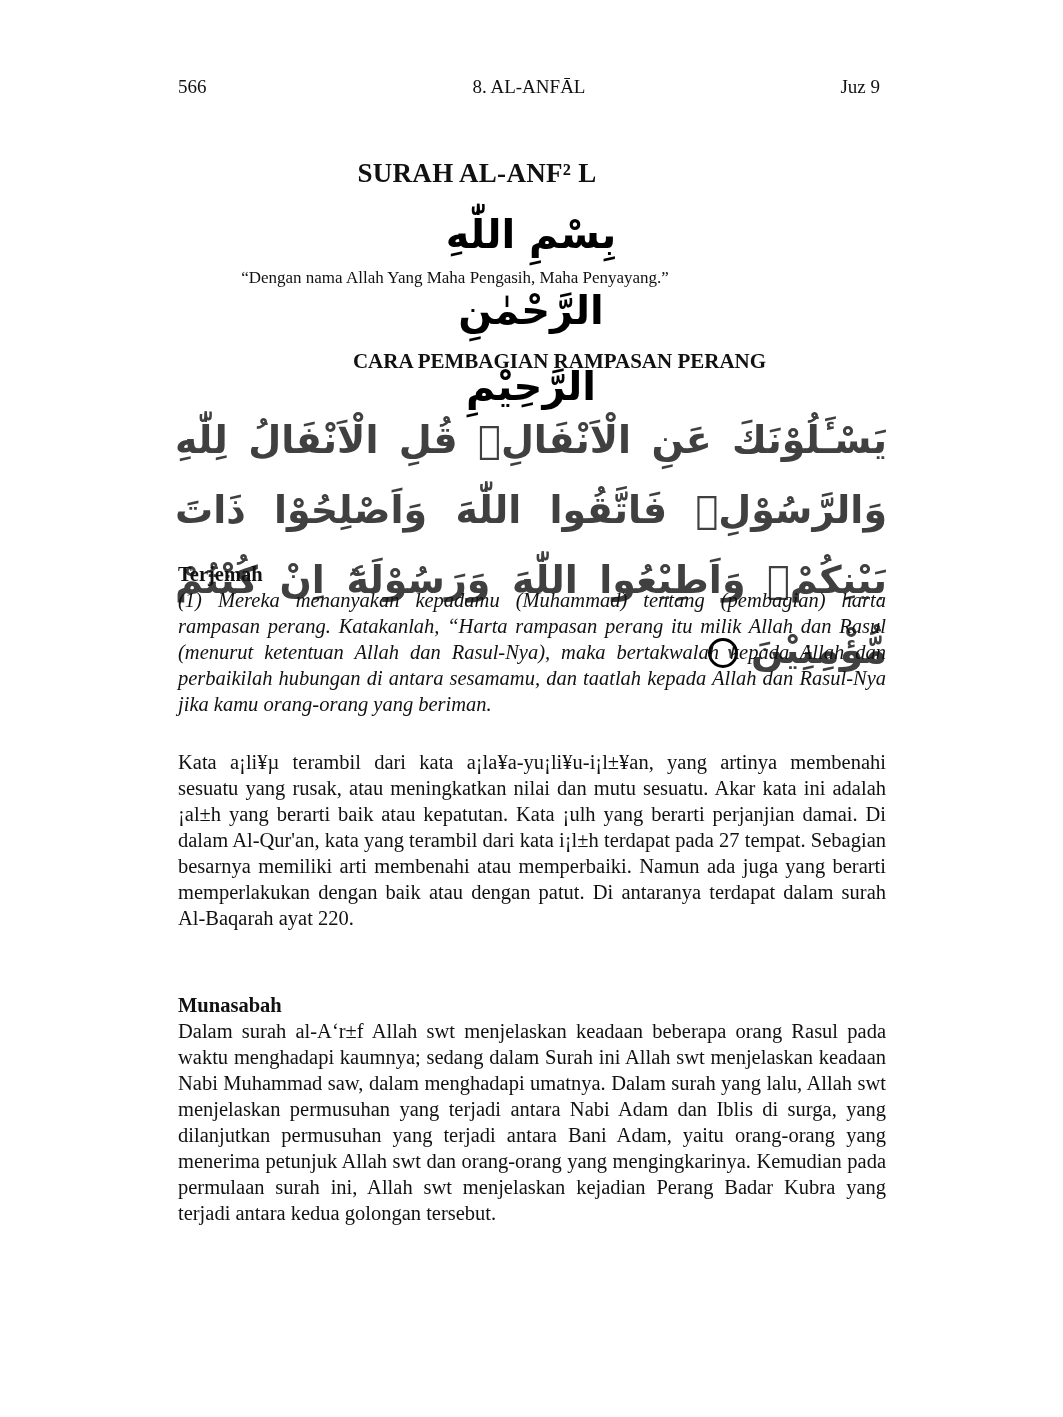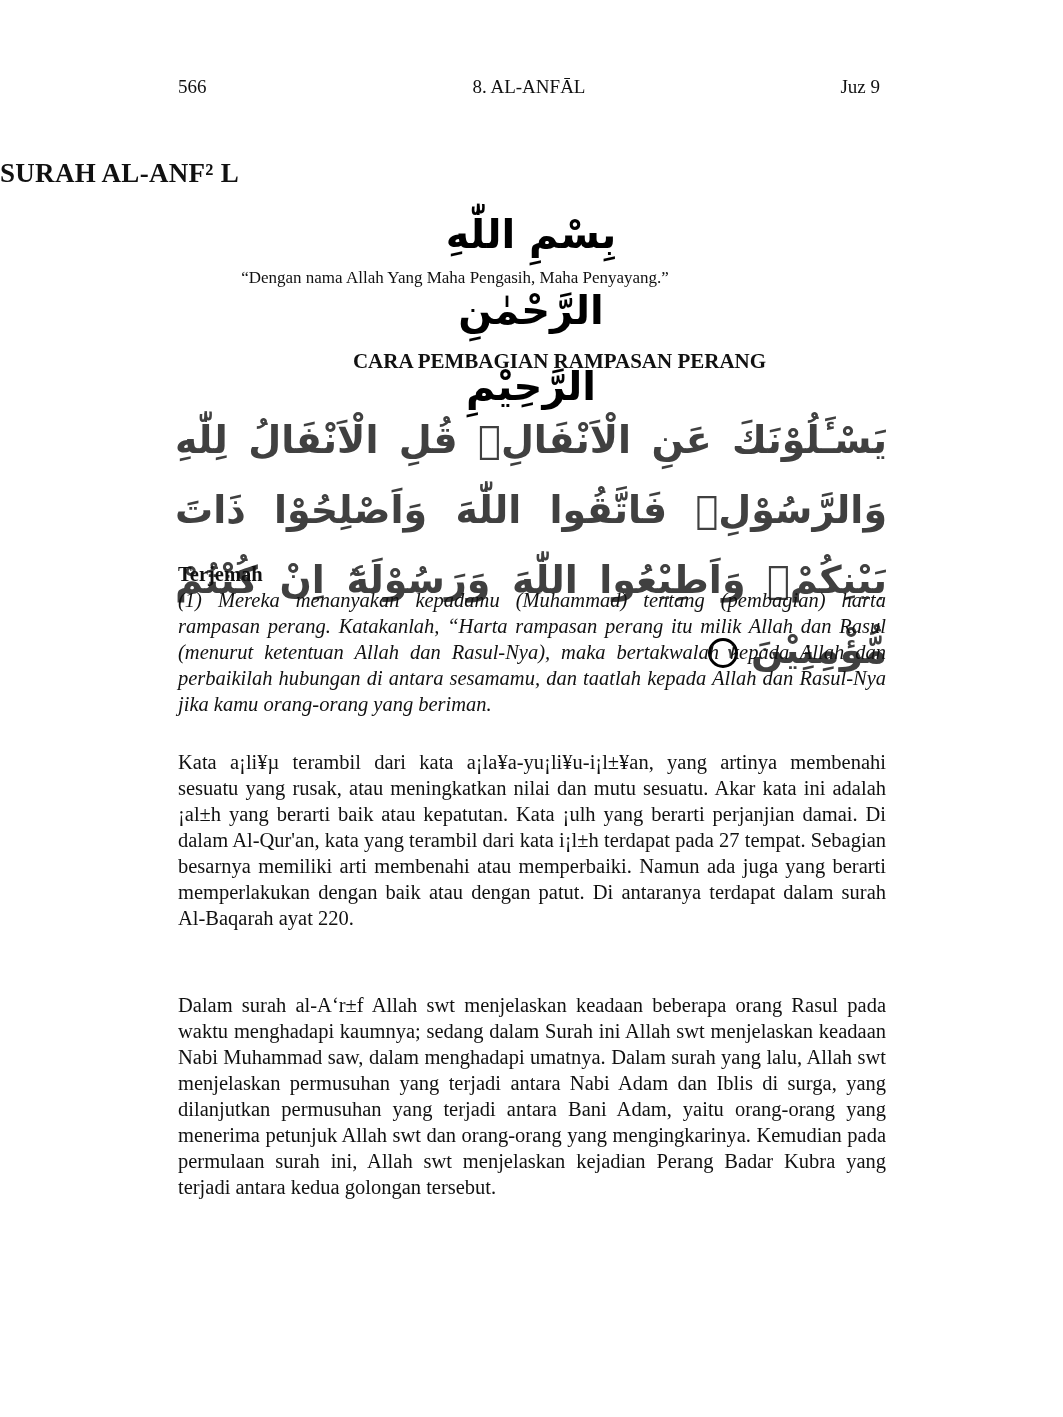--- a/index.html
+++ b/index.html
@@ -10,21 +10,21 @@
   }
   .header {
     position: absolute; top: 76px; left: 178px; width: 702px; height: 24px;
     font-size: 19px;
   }
   .header .pg { position: absolute; left: 0; top: 0; }
   .header .ch { position: absolute; left: 0; right: 0; top: 0; text-align: center; }
   .header .juz { position: absolute; right: 0; top: 0; }
 
   .surah-title {
-    position: absolute; top: 158px; left: 0; width: 954px; text-align: left;
+    position: absolute; top: 158px; left: 0; width: 954px; text-align: center;
     font-weight: bold; font-size: 27px; letter-spacing: 0.3px;
   }
   .basmalah {
     position: absolute; top: 196px; left: 400px; width: 262px; height: 70px;
     direction: rtl; text-align: center; font-family: "DejaVu Sans", sans-serif;
     font-size: 40px; font-weight: bold; line-height: 76px; color: #000;
   }
   .basmalah-trans {
     position: absolute; top: 268px; left: 0; width: 910px; text-align: center;
     font-size: 17px;
@@ -81,14 +81,15 @@
 <div class="block terjemah">
   <div class="h">Terjemah</div>
   <div class="it">(1) Mereka menanyakan kepadamu (Muhammad) tentang (pembagian) harta rampasan perang. Katakanlah, “Harta rampasan perang itu milik Allah dan Rasul (menurut ketentuan Allah dan Rasul-Nya), maka bertakwalah kepada Allah dan perbaikilah hubungan di antara sesamamu, dan taatlah kepada Allah dan Rasul-Nya jika kamu orang-orang yang beriman.</div>
 </div>
 
 <div class="block kosakata">
   <div>Kata a¡li¥µ terambil dari kata a¡la¥a-yu¡li¥u-i¡l±¥an, yang artinya membenahi sesuatu yang rusak, atau meningkatkan nilai dan mutu sesuatu. Akar kata ini adalah ¡al±h yang berarti baik atau kepatutan. Kata ¡ulh yang berarti perjanjian damai. Di dalam Al-Qur'an, kata yang terambil dari kata i¡l±h terdapat pada 27 tempat. Sebagian besarnya memiliki arti membenahi atau memperbaiki. Namun ada juga yang berarti memperlakukan dengan baik atau dengan patut. Di antaranya terdapat dalam surah Al-Baqarah ayat 220.</div>
 </div>
 
 <div class="block munasabah">
+  <div class="h">Munasabah</div>
   <div>Dalam surah al-A‘r±f Allah swt menjelaskan keadaan beberapa orang Rasul pada waktu menghadapi kaumnya; sedang dalam Surah ini Allah swt menjelaskan keadaan Nabi Muhammad saw, dalam menghadapi umatnya. Dalam surah yang lalu, Allah swt menjelaskan permusuhan yang terjadi antara Nabi Adam dan Iblis di surga, yang dilanjutkan permusuhan yang terjadi antara Bani Adam, yaitu orang-orang yang menerima petunjuk Allah swt dan orang-orang yang mengingkarinya. Kemudian pada permulaan surah ini, Allah swt menjelaskan kejadian Perang Badar Kubra yang terjadi antara kedua golongan tersebut.</div>
 </div>
 
 </body></html>

